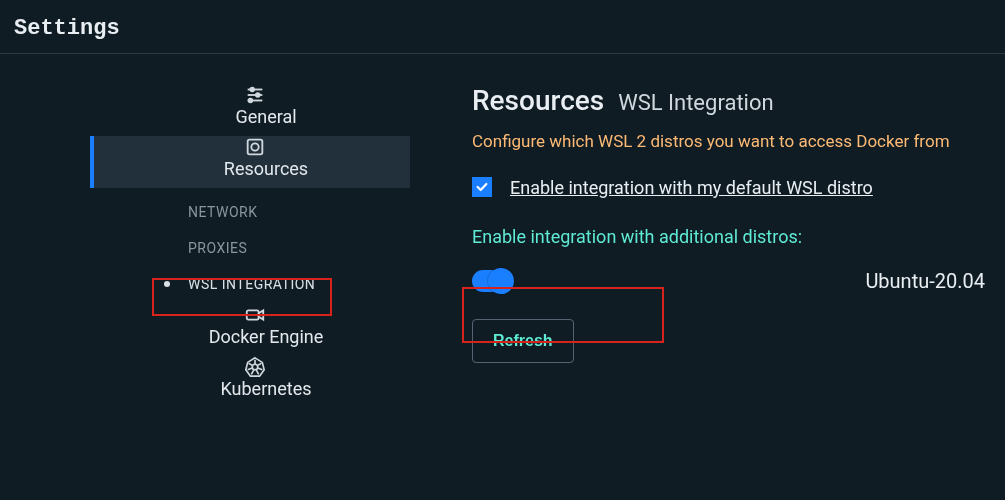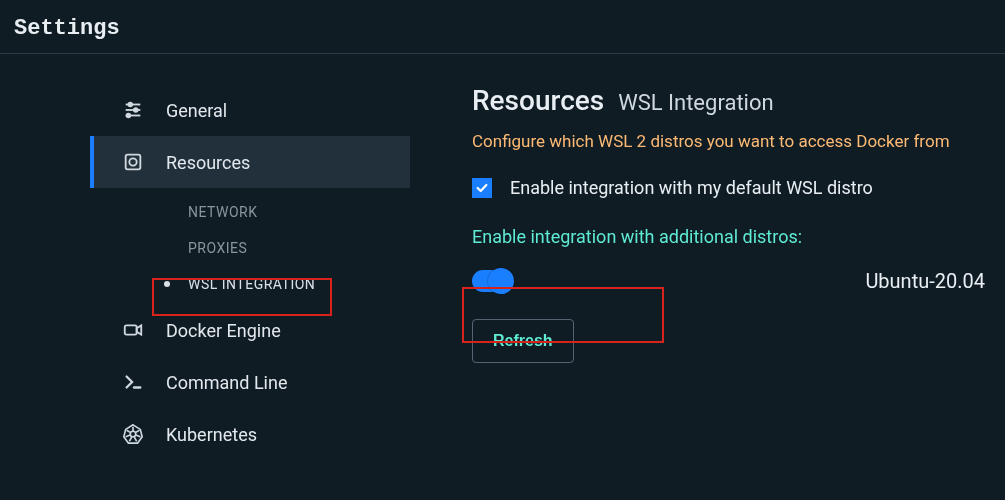--- a/index.html
+++ b/index.html
@@ -27,20 +27,21 @@
       padding-left: 90px;
     }
     .nav-item {
       display: flex;
       align-items: center;
       height: 52px;
       padding-left: 32px;
       cursor: pointer;
       font-size: 18px;
       color: #e2e8ec;
+      flex-direction: column;
     }
     .nav-item.active {
       background: #22303c;
       border-left: 4px solid #1a7fff;
       padding-left: 28px;
     }
     .nav-icon {
       width: 22px;
       height: 22px;
       display: inline-flex;
@@ -101,22 +102,22 @@
       font-weight: 400;
       color: #d0d8de;
     }
     .desc {
       font-size: 17px;
       color: #fdba74;
       margin-bottom: 26px;
     }
     .checkbox-row {
       display: flex;
-      align-items: center;
       margin-bottom: 28px;
+      text-decoration: underline;
     }
     .checkbox {
       width: 20px;
       height: 20px;
       border: 2px solid #1a7fff;
       background: #1a7fff;
       display: flex;
       align-items: center;
       justify-content: center;
       margin-right: 18px;
@@ -228,29 +229,20 @@
     <div class="nav-item">
       <span class="nav-icon">
         <svg viewBox="0 0 24 24" fill="none" stroke="currentColor" stroke-width="2">
           <rect x="3" y="7" width="13" height="10" rx="2"></rect>
           <path d="M16 10 L21 7 L21 17 L16 14 Z"></path>
         </svg>
       </span>
       <span>Docker Engine</span>
     </div>
 
-    <div class="nav-item">
-      <span class="nav-icon">
-        <svg viewBox="0 0 24 24" fill="none" stroke="currentColor" stroke-width="2.5" stroke-linecap="round">
-          <polyline points="5 6 11 12 5 18"></polyline>
-          <line x1="13" y1="18" x2="20" y2="18"></line>
-        </svg>
-      </span>
-      <span>Command Line</span>
-    </div>
 
     <div class="nav-item">
       <span class="nav-icon">
         <svg viewBox="0 0 24 24" fill="none" stroke="currentColor" stroke-width="1.8">
           <polygon points="12,2 20,7 22,15 17,22 7,22 2,15 4,7"></polygon>
           <circle cx="12" cy="12" r="3"></circle>
           <line x1="12" y1="9" x2="12" y2="4"></line>
             <line x1="14.5" y1="10.5" x2="19" y2="8"></line>
           <line x1="15" y1="13" x2="20" y2="15"></line>
             <line x1="13" y1="14.5" x2="16" y2="20"></line>

